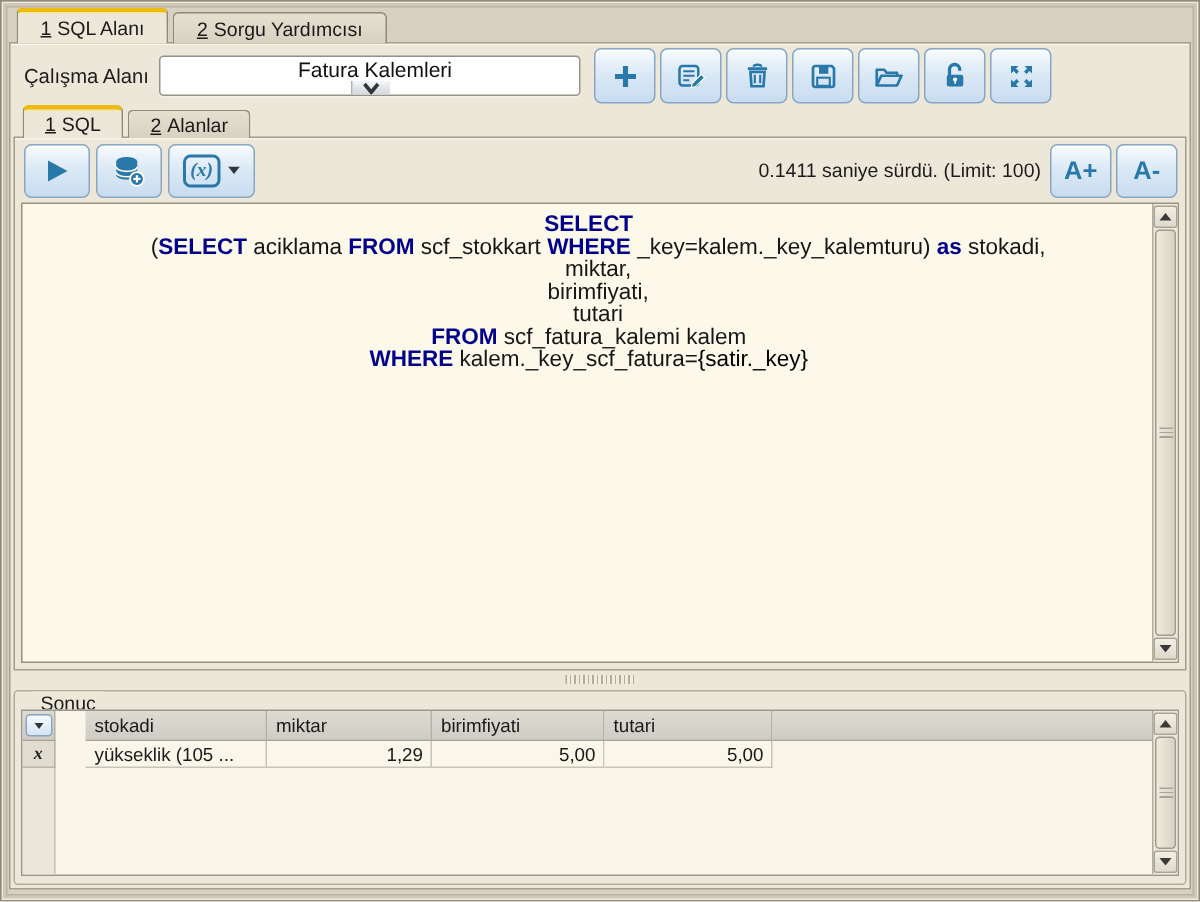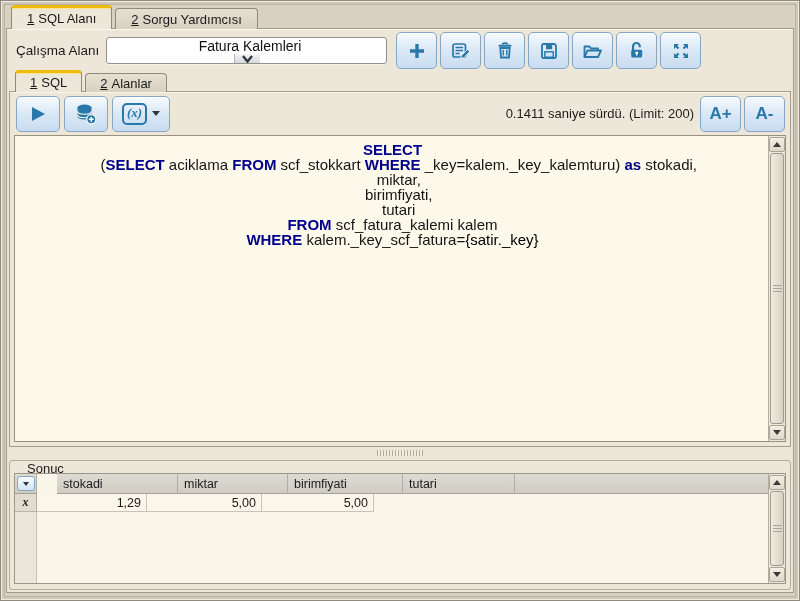--- a/index.html
+++ b/index.html
@@ -273,21 +273,21 @@
             <circle cx="16.3" cy="16.3" r="4.6" class="icf" stroke="#fdf9ec" stroke-width="1.2"></circle>
             <path d="M16.3 13.9v4.8M13.9 16.3h4.8" stroke="#fff" stroke-width="1.5"></path>
           </svg>
         </div>
         <div class="tbtn fx-btn">
           <span class="fx-box">(x)</span>
           <svg class="fx-caret" width="8" height="6" viewBox="0 0 8 6">
               <polygon points="0,0 8,0 4,5" fill="#30343c"></polygon>
             </svg>
         </div>
-        <span class="status-text">0.1411 saniye sürdü. (Limit: 200)</span>
+        <span class="status-text">0.1411 saniye sürdü. (Limit: 100)</span>
         <div class="tbtn font-btn font-plus">A+</div>
         <div class="tbtn font-btn font-minus">A-</div>
       </div>
 
       <div class="editor">
         <div class="code"><div><span class="kw">SELECT</span></div><div><span>   (</span><span class="kw">SELECT</span><span> aciklama </span><span class="kw">FROM</span><span> scf_stokkart </span><span class="kw">WHERE</span><span> _key=kalem._key_kalemturu) </span><span class="kw">as</span><span> stokadi,</span></div><div><span>   miktar,</span></div><div><span>   birimfiyati,</span></div><div><span>   tutari</span></div><div><span class="kw">FROM</span><span> scf_fatura_kalemi kalem</span></div><div><span class="kw">WHERE</span><span> kalem._key_scf_fatura=</span><span class="red">{satir._key}</span></div></div>
         <div class="scroll-v">
           <div class="sb-btn top">
               <span class="tri-up"></span>
             </div>
@@ -315,20 +315,21 @@
             </div>
           </div>
           <div class="hcell c0">stokadi</div>
           <div class="hcell c1">miktar</div>
           <div class="hcell c2">birimfiyati</div>
           <div class="hcell c3">tutari</div>
           <div class="hcell hfiller"></div>
         </div>
         <div class="grid-row">
           <div class="gutter-cell">x</div>
+          <div class="cell c0 left">yükseklik (105 ...</div>
           <div class="cell c1 num">1,29</div>
           <div class="cell c2 num">5,00</div>
           <div class="cell c3 num">5,00</div>
         </div>
         <div class="gutter-strip"></div>
         <div class="scroll-v">
           <div class="sb-btn top">
               <span class="tri-up"></span>
             </div>
           <div class="sb-thumb">

